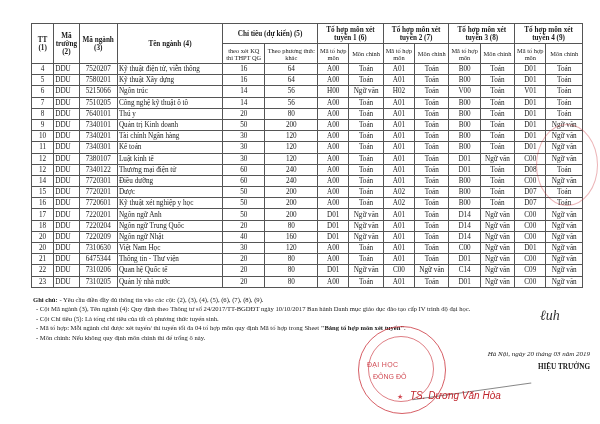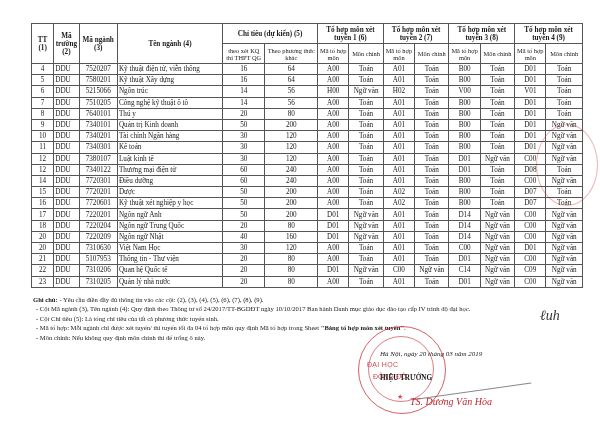--- a/index.html
+++ b/index.html
@@ -13,25 +13,25 @@
   table.adm th { font-weight:bold; text-align:center; vertical-align:middle; white-space:normal; }
   table.adm th.sub { font-weight:normal; font-size:6.4px; line-height:7px; }
   table.adm thead tr.h1 th { height:19px; }
   table.adm thead tr.h2 th { height:19px; }
   table.adm tbody td { height:10.2px; }
   td.c { text-align:center; }
   td.l { text-align:left; padding-left:2px; }
   .notes { position:absolute; left:33px; top:295px; font-size:6.6px; line-height:9.4px; width:560px; }
   .notes .bold { font-weight:bold; }
   .notes div { white-space:nowrap; }
-  .sign { position:absolute; left:380px; top:350px; width:210px; text-align:left; }
+  .sign { position:absolute; left:380px; top:350px; width:210px; text-align:right; }
   .sign .date { font-style:italic; font-size:7px; }
-  .sign .role { font-weight:bold; font-size:7.2px; margin-top:16px; }
-  .sign .name { font-style:italic; font-size:10px; color:#c0262d; position:absolute; left:30px; top:46px;
-                font-family:Liberation Serif, serif; }
+  .sign .role { font-weight:bold; font-size:7.2px; margin-top:5px; }
+  .sign .name { font-style:italic; font-size:10px; color:#c0262d; position:absolute; left:30px; top:40px;
+                font-family:Liberation Sans, sans-serif; }
   .stamp { position:absolute; left:358px; top:326px; width:86px; height:86px; border:1.6px solid rgba(200,40,50,0.75);
            border-radius:50%; }
   .stamp::after { content:""; position:absolute; left:9px; top:9px; width:64px; height:64px;
            border:1px solid rgba(200,40,50,0.6); border-radius:50%; }
   .stamp .t1 { position:absolute; left:8px; top:34px; font-size:7px; color:rgba(200,40,50,0.85);
            font-family:"Liberation Sans",sans-serif; letter-spacing:0.3px; }
   .stamp .t2 { position:absolute; left:14px; top:46px; font-size:7px; color:rgba(200,40,50,0.85);
            font-family:"Liberation Sans",sans-serif; }
   .stamp .star { position:absolute; left:38px; top:66px; font-size:7px; color:rgba(200,40,50,0.85); }
   .sigline { position:absolute; left:410px; top:365px; width:120px; height:26px;
@@ -356,21 +356,21 @@
           <td class="c">A01</td>
           <td class="c">Toán</td>
           <td class="c">C00</td>
           <td class="c">Ngữ văn</td>
           <td class="c">D01</td>
           <td class="c">Ngữ văn</td>
         </tr>
         <tr>
           <td class="c">21</td>
           <td class="l">DDU</td>
-          <td class="c">5107953</td>
+          <td class="c">6475344</td>
           <td class="l">Thông tin - Thư viện</td>
           <td class="c">20</td>
           <td class="c">80</td>
           <td class="c">A00</td>
           <td class="c">Toán</td>
           <td class="c">A01</td>
           <td class="c">Toán</td>
           <td class="c">D01</td>
           <td class="c">Ngữ văn</td>
           <td class="c">C00</td>

